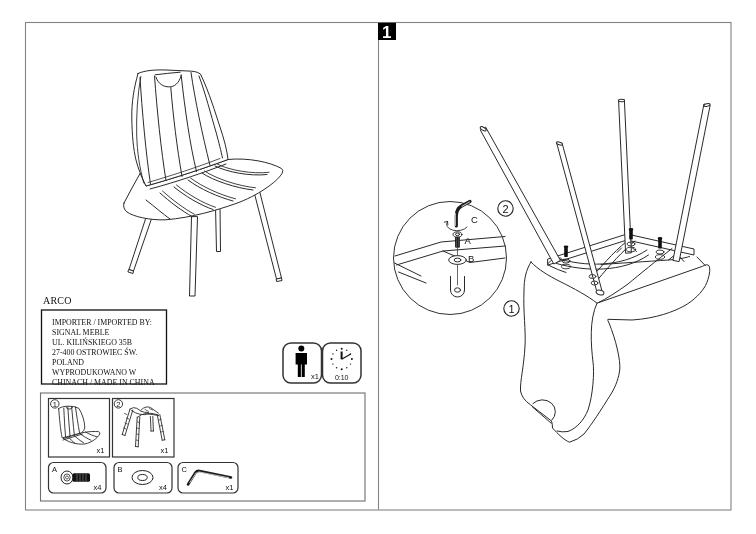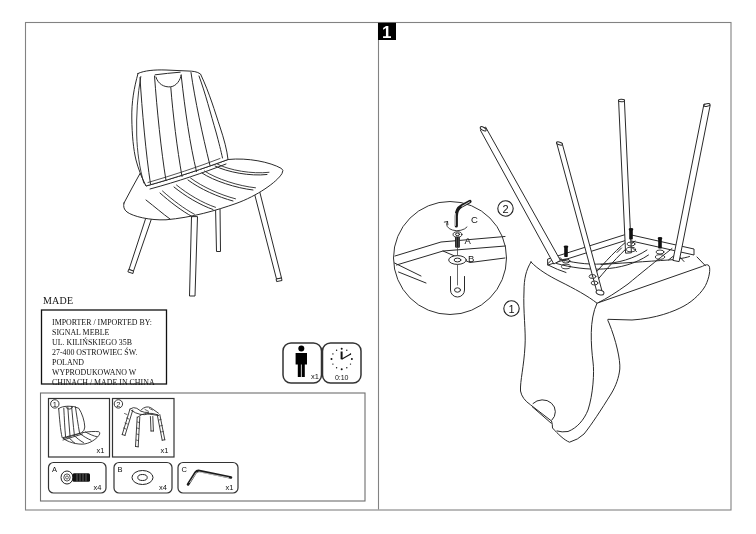--- a/index.html
+++ b/index.html
@@ -196,21 +196,21 @@
   <text x="471" y="222.5" font-size="9.5" fill="#111">C</text>
   <text x="464.5" y="243.5" font-size="9.5" fill="#111">A</text>
   <text x="468" y="261.5" font-size="9.5" fill="#111">B</text>
 
   <circle cx="505.5" cy="208.5" r="7.7" fill="#fff" stroke="#222" stroke-width="1.1"></circle>
   <text x="505.5" y="212.5" font-size="11" text-anchor="middle" fill="#111">2</text>
   <circle cx="511.5" cy="308.5" r="7.7" fill="#fff" stroke="#222" stroke-width="1.1"></circle>
   <text x="511.5" y="312.5" font-size="11" text-anchor="middle" fill="#111">1</text>
 </svg>
 
-<div class="ser" style="position:absolute;left:43px;top:295px;font-size:10px;color:#111;letter-spacing:0.2px;">MADE</div>
+<div class="ser" style="position:absolute;left:43px;top:295px;font-size:10px;color:#111;letter-spacing:0.2px;">ARCO</div>
 <div class="ser" style="position:absolute;left:52px;top:318px;font-size:7.9px;font-weight:normal;line-height:10px;color:#111;white-space:nowrap;">
 IMPORTER / IMPORTED BY:<br>
 SIGNAL MEBLE<br>
 UL. KILIŃSKIEGO 35B<br>
 27-400 OSTROWIEC ŚW.<br>
 POLAND<br>
 WYPRODUKOWANO W<br>
 CHINACH / MADE IN CHINA
 </div>
 </div>

